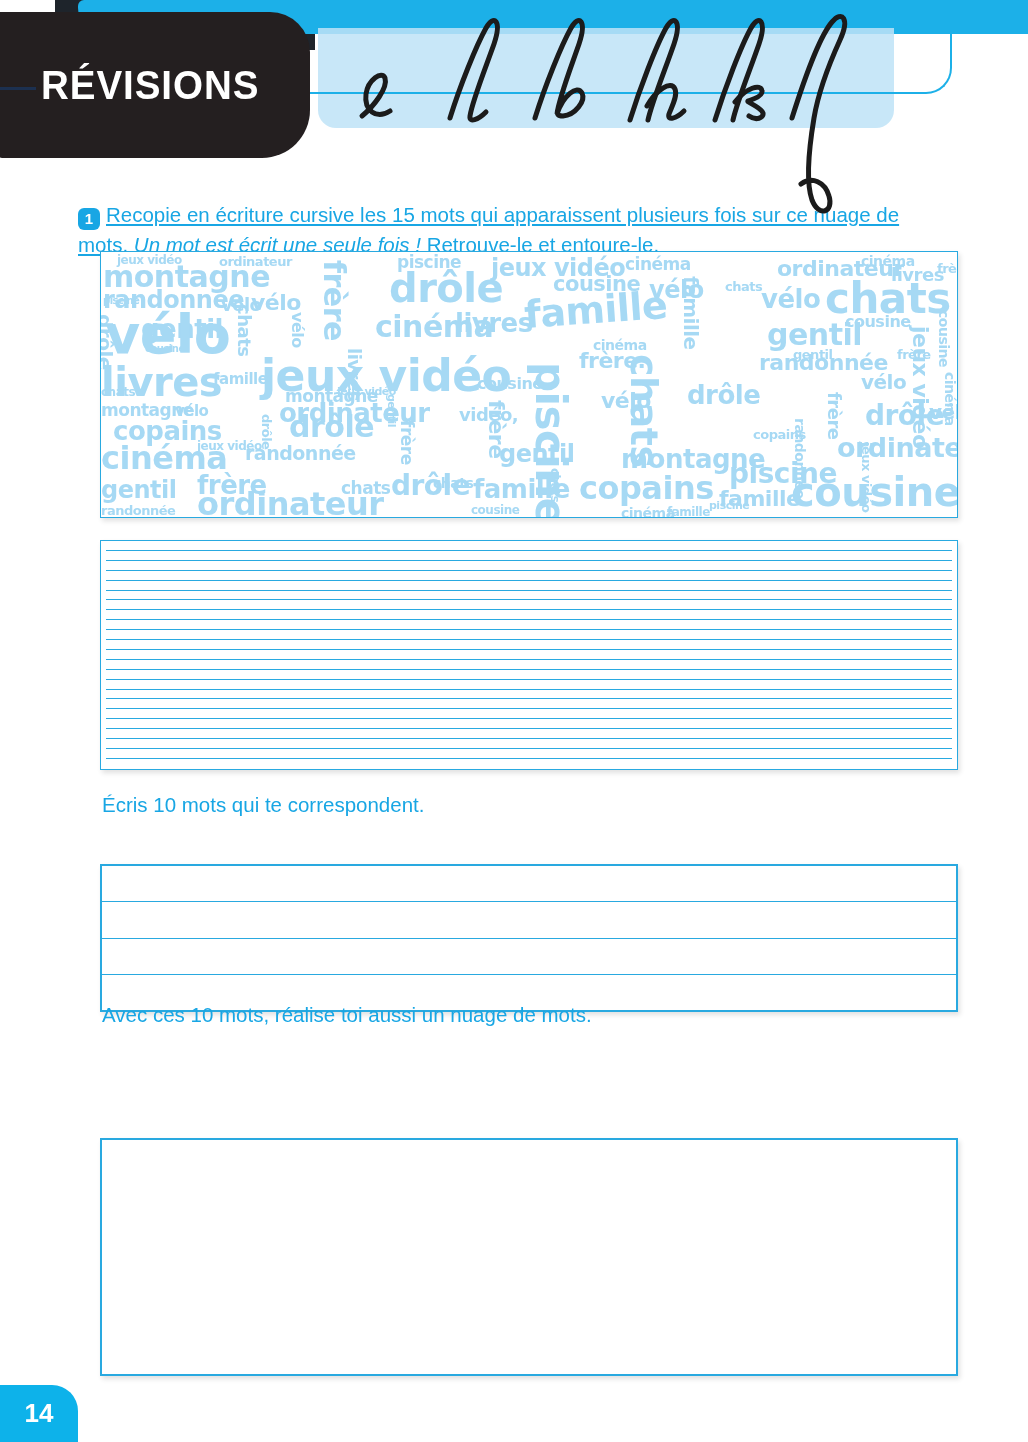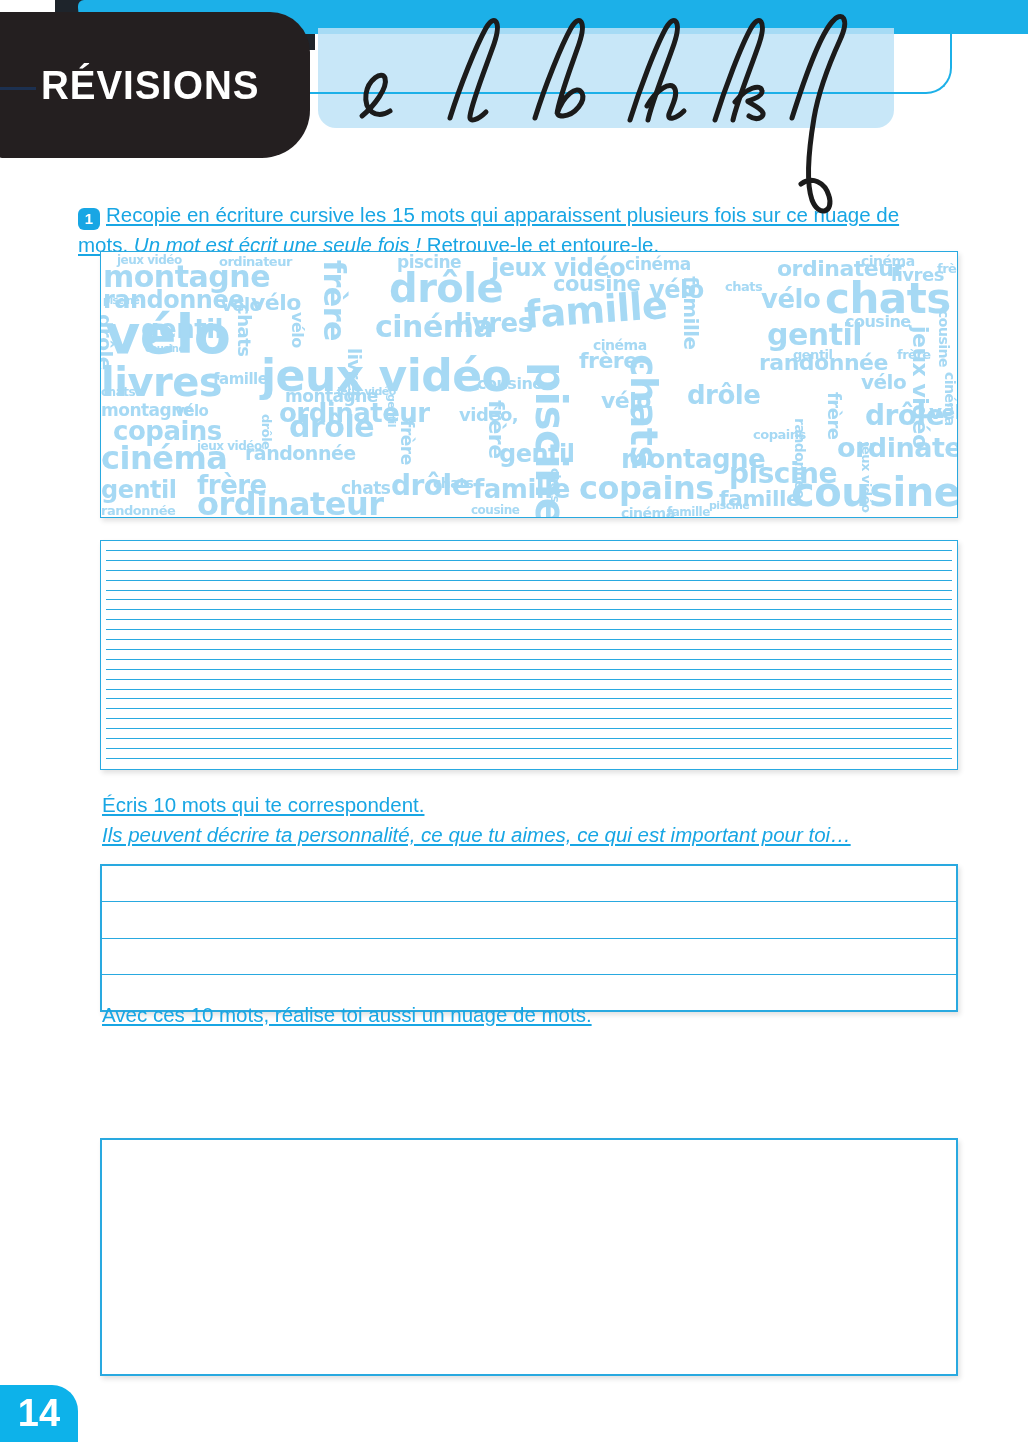--- a/index.html
+++ b/index.html
@@ -22,41 +22,41 @@
   .navy-tick{position:absolute;left:0;top:87px;width:36px;height:3px;background:#1c3050;z-index:7;}
   .cursive-svg{position:absolute;left:330px;top:8px;width:560px;height:225px;z-index:8;}
   .cursive-svg path{stroke:#1b1b1b;stroke-width:5px;fill:none;stroke-linecap:round;}
   
   .ex-text{position:absolute;left:78px;top:200px;width:852px;color:#18a6e4;font-size:20.5px;
     line-height:1.42;}
   .ex-badge{display:inline-block;width:22px;height:22px;border-radius:6px;background:#18a6e4;
     color:#fff;font-weight:bold;font-size:15px;text-align:center;line-height:22px;
     vertical-align:-2px;margin-right:6px;}
   .it{font-style:italic;}
-  .plain-text{position:absolute;left:102px;color:#18a6e4;font-size:20.5px;line-height:1.45;text-decoration:underline;}
+  .plain-text{position:absolute;left:102px;color:#18a6e4;font-size:20.5px;line-height:1.45;}
   
   .cloud-box{position:absolute;left:100px;top:251px;width:858px;height:267px;background:#ffffff;
     border:1.5px solid #29a9e0;box-sizing:border-box;overflow:hidden;
     box-shadow:2px 3px 5px rgba(0,0,0,0.12);}
   .cloud-box span{position:absolute;color:#a6d9f4;font-weight:bold;white-space:nowrap;line-height:1;
     font-family:"DejaVu Sans",sans-serif;letter-spacing:-0.5px;}
   .ruled-box{position:absolute;left:100px;top:540px;width:858px;height:230px;background:#ffffff;
     border:1.5px solid #29a9e0;box-sizing:border-box;box-shadow:2px 3px 5px rgba(0,0,0,0.12);}
   .ruled-lines{position:absolute;left:5px;right:5px;top:9px;bottom:6px;
     background:repeating-linear-gradient(to bottom,#29a9e0 0 1px,transparent 1px 9.9px);}
   .words-table{position:absolute;left:100px;top:864px;width:858px;height:148px;background:#fff;
     border:2px solid #29a9e0;box-sizing:border-box;display:flex;flex-direction:column;
     box-shadow:2px 3px 5px rgba(0,0,0,0.12);}
   .words-table .row{flex:1;border-top:1.5px solid #29a9e0;}
   .words-table .row:first-child{border-top:none;}
   .draw-box{position:absolute;left:100px;top:1138px;width:858px;height:238px;background:#fff;
     border:2px solid #29a9e0;box-sizing:border-box;box-shadow:2px 3px 5px rgba(0,0,0,0.12);}
   
   .page-badge{position:absolute;left:0;top:1385px;width:78px;height:57px;background:#0db2ea;
-    border-radius:0 26px 0 0;color:#fff;font-weight:bold;font-size:38px;
+    border-radius:0 26px 0 0;color:#fff;font-weight:bold;font-size:26px;
     display:flex;align-items:center;justify-content:center;}
 </style>
 </head>
 <body>
 
 <div class="page">
 
   <div class="navy-rect"></div>
   <div class="top-bar"></div>
   <div class="tab-outline"></div>
@@ -188,21 +188,20 @@
       <span style="left: 772px; top: 190px; font-size: 13px; transform-origin: 0px 0px; transform: rotate(90deg);">jeux vidéo</span>
       <span style="left: 0px; top: 134px; font-size: 12px;">chats</span>
     </div>
 
   <div class="ruled-box">
     <div class="ruled-lines"></div>
   </div>
 
   <div class="plain-text" style="top:790px;width:860px;">
     <div>Écris 10 mots qui te correspondent.</div>
-    <div class="it">Ils peuvent décrire ta personnalité, ce que tu aimes, ce qui est important pour toi…</div>
   </div>
 
   <div class="words-table">
       <div class="row"></div>
       <div class="row"></div>
       <div class="row"></div>
       <div class="row"></div>
     </div>
 
   <div class="plain-text" style="top:1000px;width:860px;">

